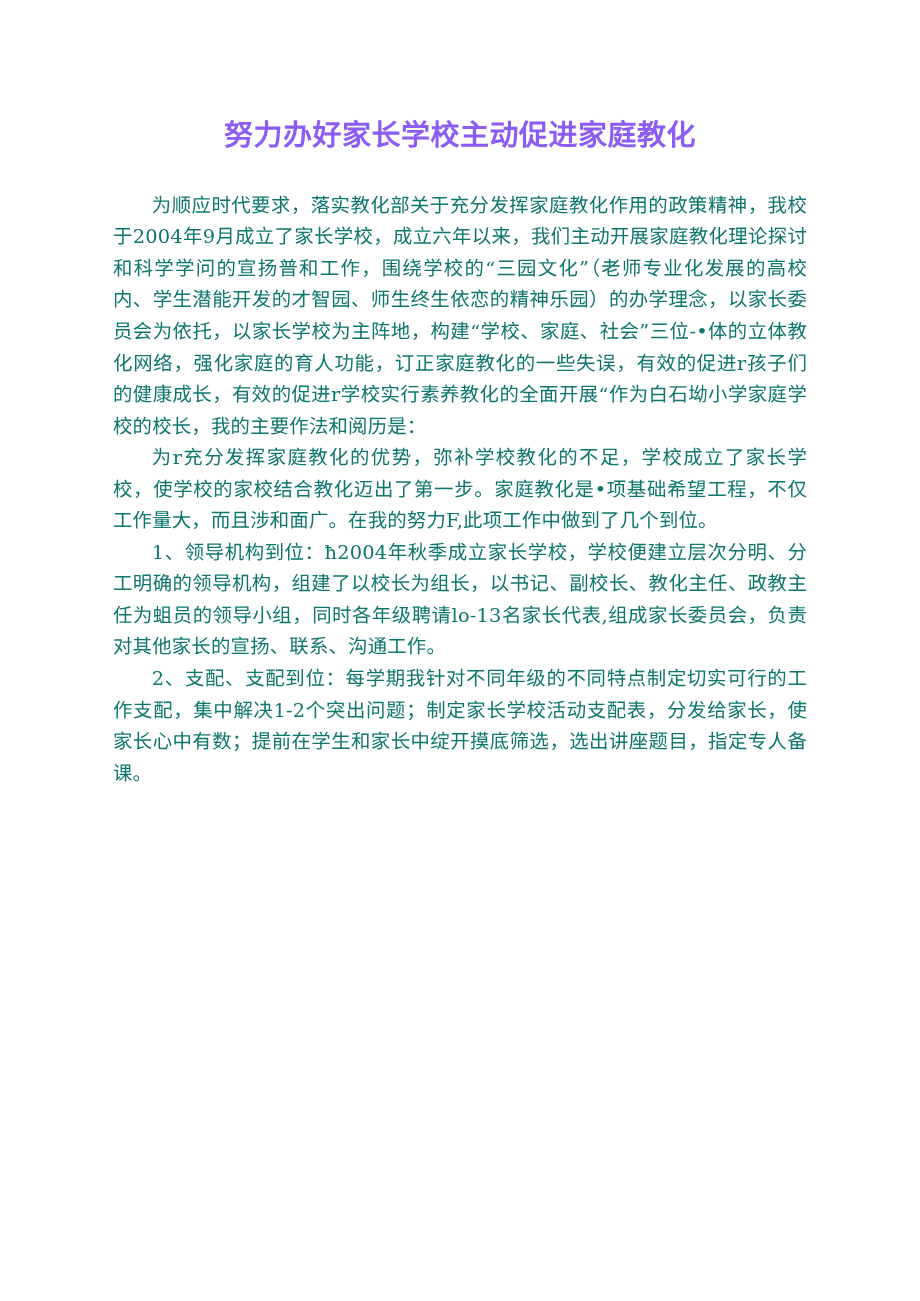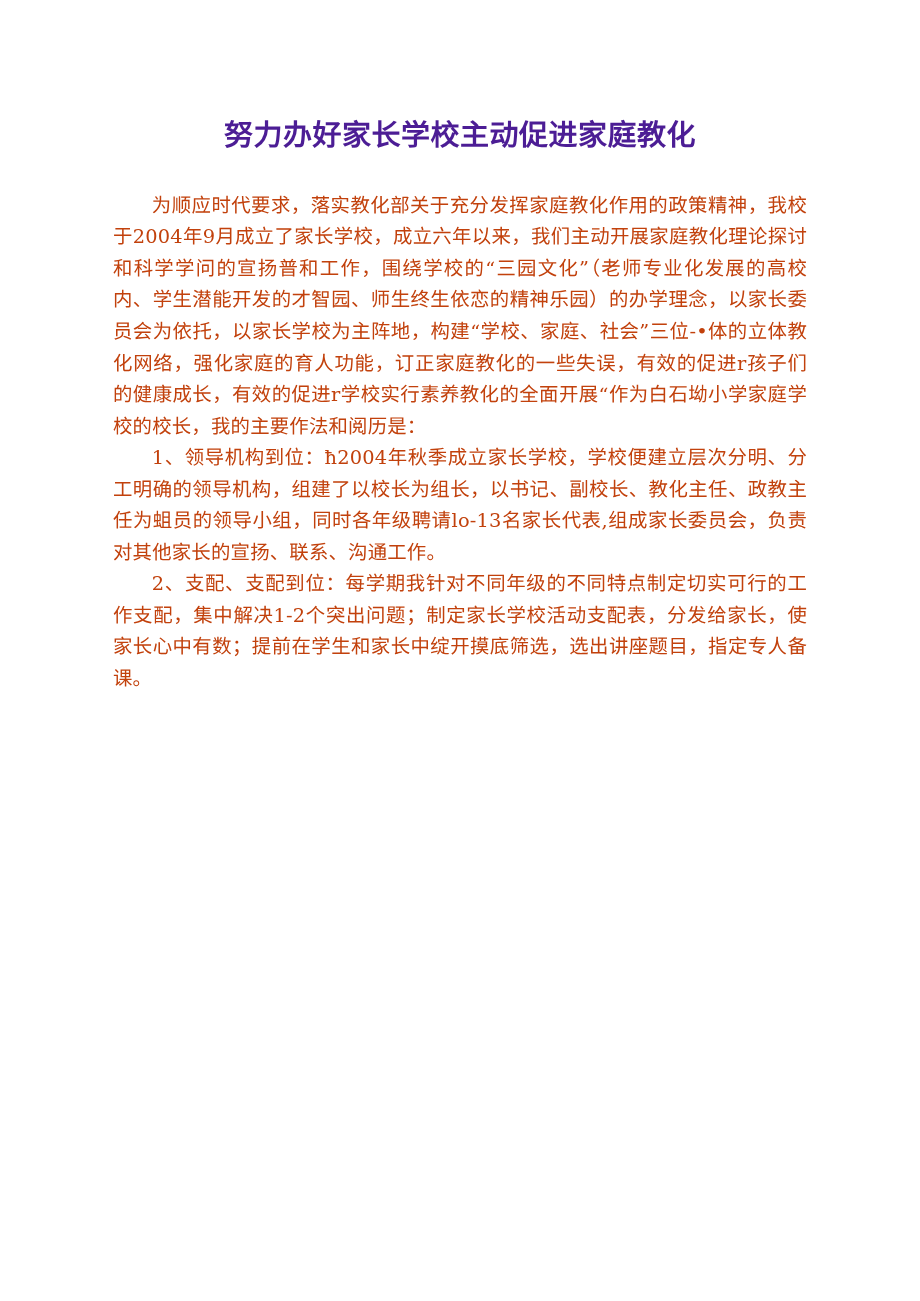--- a/index.html
+++ b/index.html
@@ -28,33 +28,33 @@
     top: 0;
     width: 694px;
   }
   .doc-title {
     font-family: "DejaVu Sans", "Liberation Sans", sans-serif;
     font-size: 29px;
     font-weight: 700;
     line-height: 1.2;
     text-align: center;
     letter-spacing: 0.5px;
-    color: #4c1d95;
+    color: #8b5cf6;
     margin: 0;
     padding-top: 118px;
     padding-bottom: 0;
     white-space: nowrap;
   }
   .para {
     font-size: 19.4px;
     line-height: 31.55px;
     text-align: justify;
     text-justify: inter-character;
     text-align-last: left;
-    color: #c2410c;
+    color: #0f766e;
     margin: 0;
     letter-spacing: 0.2px;
     word-break: break-all;
   }
   .para.indent {
     text-indent: 2em;
   }
   .para-first {
     margin-top: 37px;
   }
@@ -64,20 +64,21 @@
 
 <div class="page">
   <div class="doc-body">
 
     <h1 class="doc-title">努力办好家长学校主动促进家庭教化</h1>
 
     <p class="para indent para-first">为顺应时代要求，落实教化部关于充分发挥家庭教化作用的政策精神，我校于2004年9月成立了家长学校，成立六年以来，我们主动开展家庭教化理论探讨和科学学问的宣扬普和工作，围绕学校的“三园文化”（老师专业化发展的高校内、学生潜能开发的才智园、师生终生依恋的精神乐园）的办学理念，以家长委员会为依托，以家长学校为主阵地，构建“学校、家庭、社会”三位-•体的立体教化网络，强化家庭的育人功能，订正家庭教化的一些失误，有效的促进r孩子们的健康成长，有效的促进r学校实行素养教化的全面开展“作为白石坳小学家庭学校的校长，我的主要作法和阅历是：</p>
 
 
 
+    <p class="para indent">为r充分发挥家庭教化的优势，弥补学校教化的不足，学校成立了家长学校，使学校的家校结合教化迈出了第一步。家庭教化是•项基础希望工程，不仅工作量大，而且涉和面广。在我的努力F,此项工作中做到了几个到位。</p>
 
     <p class="para indent">1、领导机构到位：ħ2004年秋季成立家长学校，学校便建立层次分明、分工明确的领导机构，组建了以校长为组长，以书记、副校长、教化主任、政教主任为蛆员的领导小组，同时各年级聘请lo-13名家长代表,组成家长委员会，负责对其他家长的宣扬、联系、沟通工作。</p>
 
     <p class="para indent">2、支配、支配到位：每学期我针对不同年级的不同特点制定切实可行的工作支配，集中解决1-2个突出问题；制定家长学校活动支配表，分发给家长，使家长心中有数；提前在学生和家长中绽开摸底筛选，选出讲座题目，指定专人备课。</p>
 
 
 
   </div>
 </div>
 

